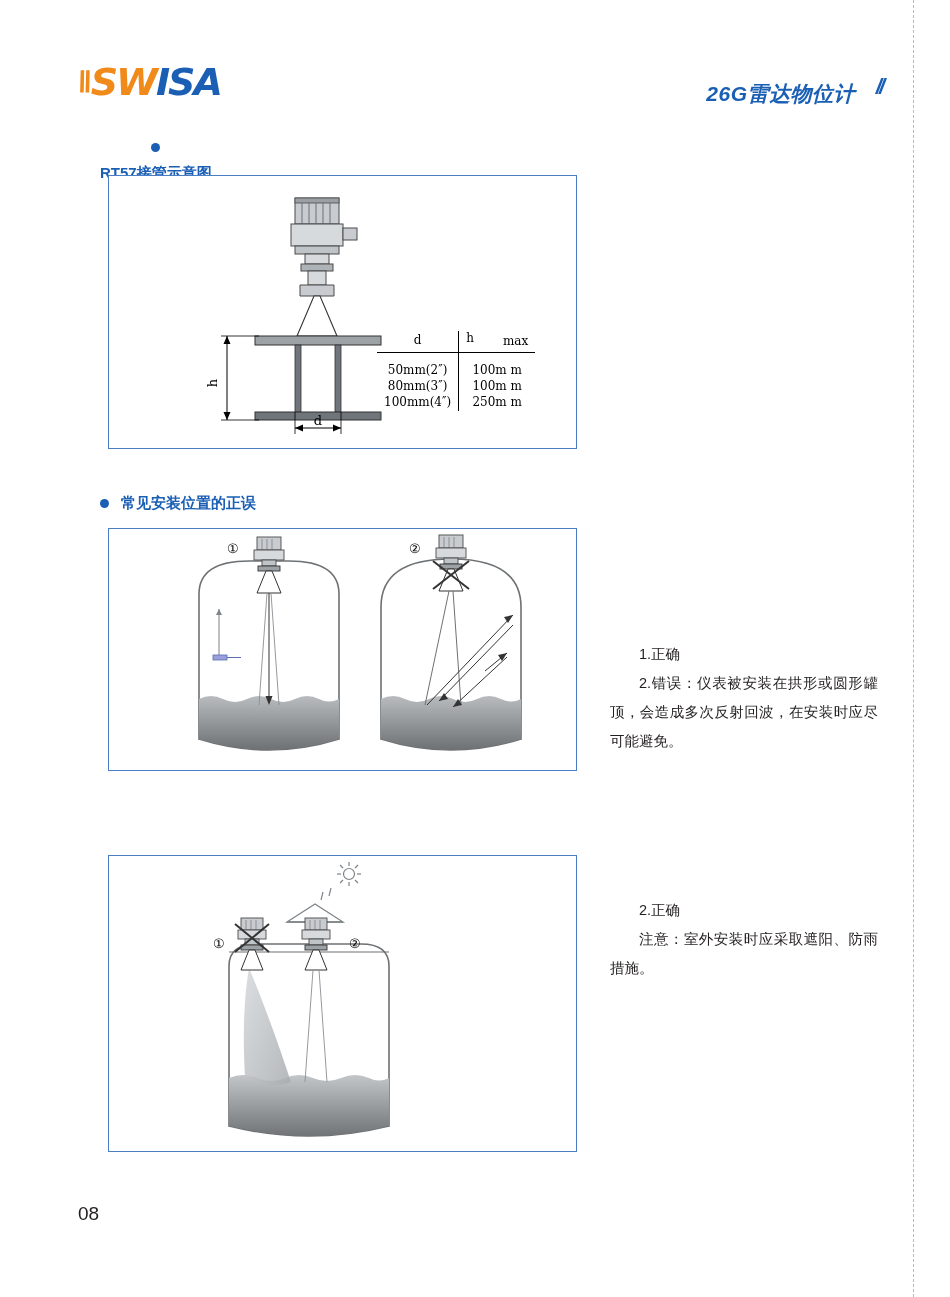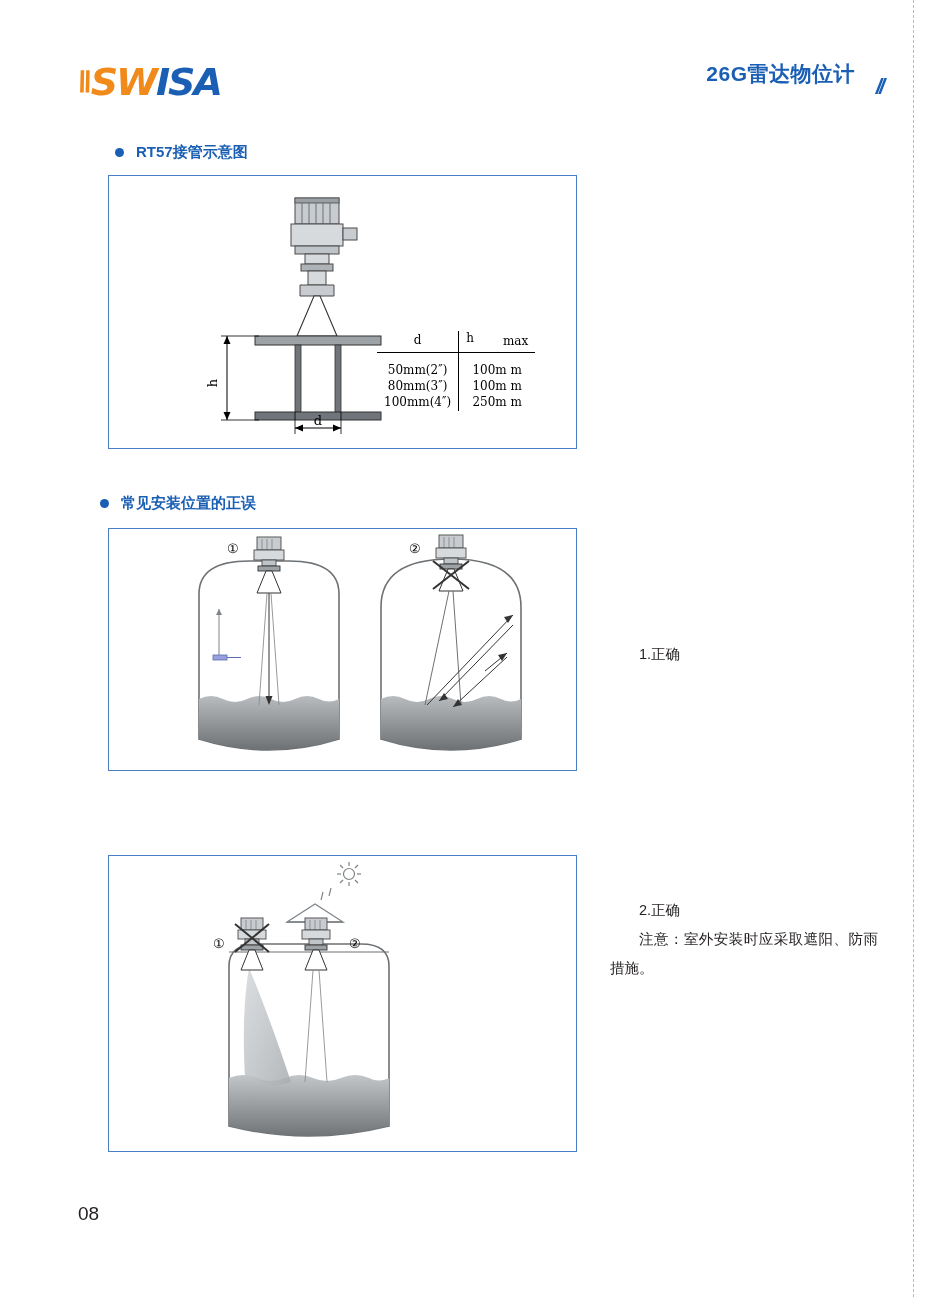--- a/index.html
+++ b/index.html
@@ -59,23 +59,24 @@
     letter-spacing: -2px;
     line-height: 1;
     color: #1a5fb4;
   }
   .logo-text .sw { color: #f08a1b; }
   .logo-text .isa { color: #1a5fb4; }
 
   .header-title {
     position: absolute;
     right: 95px;
-    top: 8px;
+    top: 28px;
     font-size: 21px;
     font-weight: bold;
+    font-style: italic;
     color: #1a5fb4;
     letter-spacing: 0.5px;
   }
   .header-title-slash {
     position: absolute;
     right: 68px;
     top: 22px;
     font-size: 22px;
     font-weight: bold;
     font-style: italic;
@@ -162,21 +163,21 @@
 
 <div class="header">
   <div class="logo-wrap">
     <span class="logo-slashes">\\</span>
     <span class="logo-text"><span class="sw">SW</span><span class="isa">ISA</span></span>
   </div>
   <div class="header-title">26G雷达物位计</div>
   <div class="header-title-slash">//</div>
 </div>
 
-<div class="section-head" style="left:115px; top:143px;">
+<div class="section-head" style="left:100px; top:143px;flex-direction:column;">
   <span class="bullet-dot"></span>
   <span>RT57接管示意图</span>
 </div>
 
 <div class="fig-frame" style="left:108px; top:175px; width:469px; height:274px;">
   <svg width="467" height="272" viewBox="0 0 467 272">
 
     <rect x="186" y="22" width="44" height="26" fill="#c8ccd0" stroke="#4a4a4a" stroke-width="1"></rect>
     <rect x="186" y="22" width="44" height="5" fill="#9aa0a6" stroke="#4a4a4a" stroke-width="0.8"></rect>
     <line x1="193" y1="27" x2="193" y2="48" stroke="#6b7176" stroke-width="1"></line>
@@ -316,20 +317,21 @@
     <polygon points="344,178 353,176 349,170" fill="#333"></polygon>
     <line x1="376" y1="142" x2="398" y2="124" stroke="#333" stroke-width="1"></line>
     <polygon points="398,124 389,126 393,132" fill="#333"></polygon>
 
     <text class="lbl" x="300" y="24" font-size="14">②</text>
   </svg>
 </div>
 
 <div class="note-block" style="left:610px; top:640px; width:268px;">
   <p class="indent2">1.正确</p>
+  <p class="indent2">2.错误：仪表被安装在拱形或圆形罐顶，会造成多次反射回波，在安装时应尽可能避免。</p>
 </div>
 
 <div class="fig-frame" style="left:108px; top:855px; width:469px; height:297px;">
   <svg width="467" height="295" viewBox="0 0 467 295">
     <defs>
       <linearGradient id="liq3" x1="0" y1="0" x2="0" y2="1">
         <stop offset="0%" stop-color="#c3c6c9"></stop>
         <stop offset="100%" stop-color="#707477"></stop>
       </linearGradient>
       <linearGradient id="jet" x1="0" y1="0" x2="1" y2="1">

